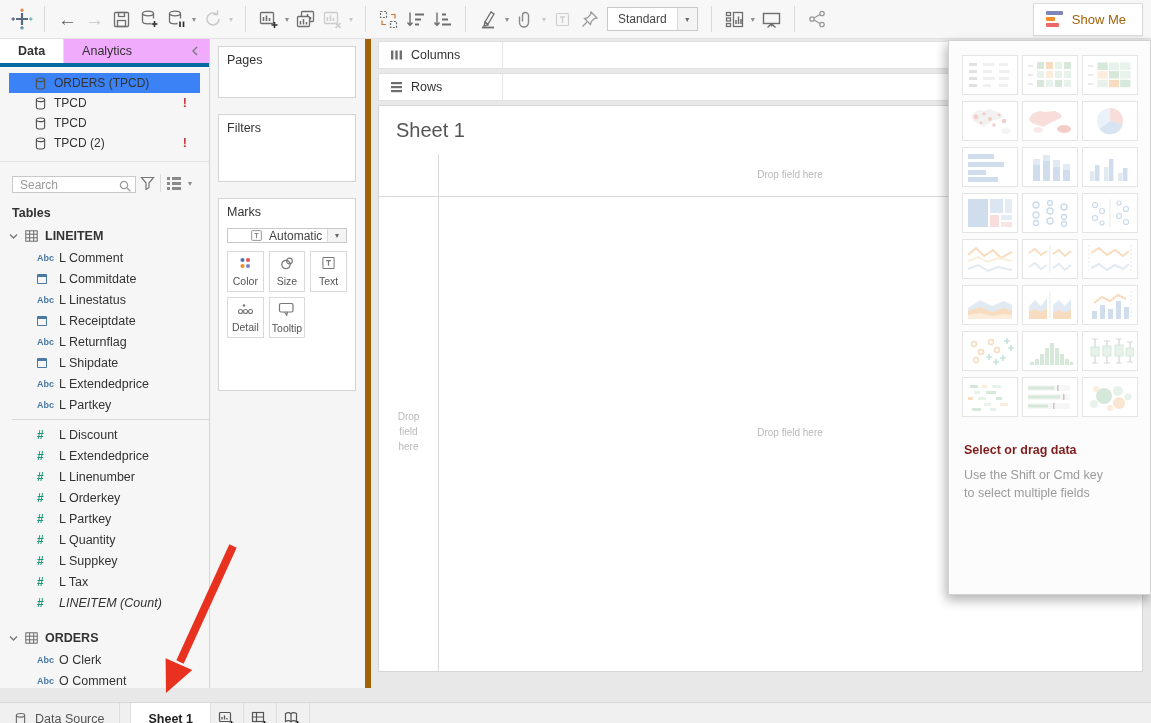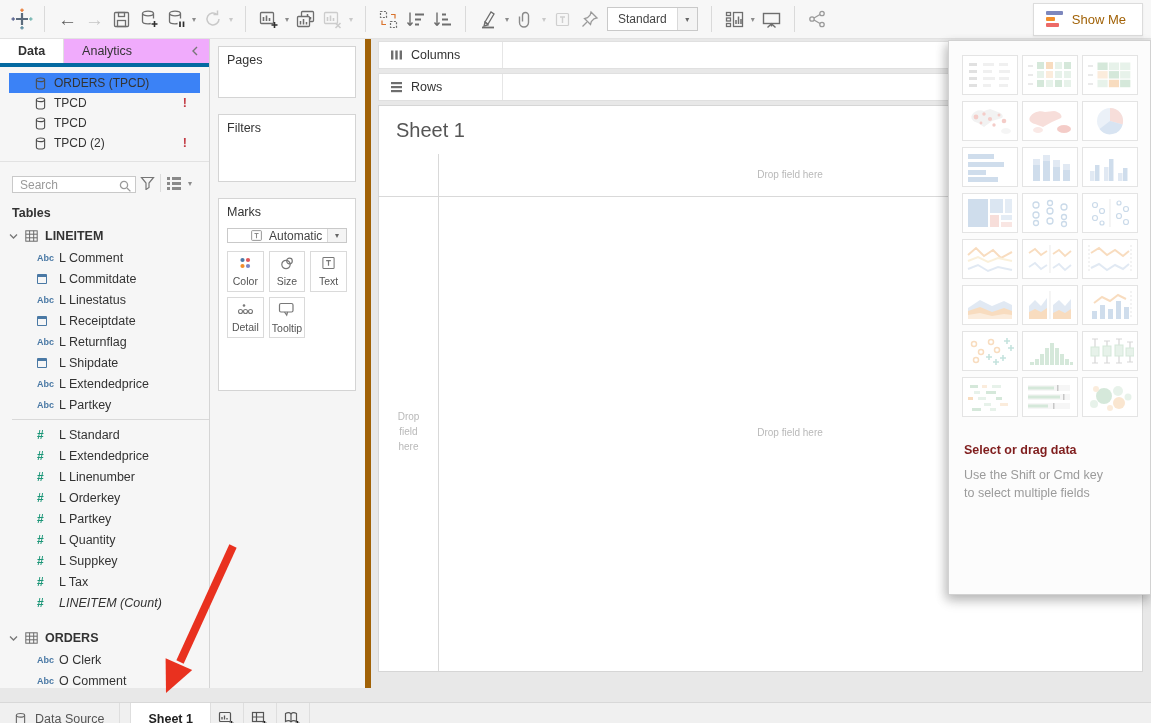--- a/index.html
+++ b/index.html
@@ -412,21 +412,21 @@
           <span class="fi">
             <span class="fi-abc">Abc</span>
           </span>
           <span class="f-label">L Partkey</span>
         </div>
         <div class="field-divider"></div>
         <div class="field-row">
           <span class="fi">
             <span class="fi-num">#</span>
           </span>
-          <span class="f-label">L Standard</span>
+          <span class="f-label">L Discount</span>
         </div>
         <div class="field-row">
           <span class="fi">
             <span class="fi-num">#</span>
           </span>
           <span class="f-label">L Extendedprice</span>
         </div>
         <div class="field-row">
           <span class="fi">
             <span class="fi-num">#</span>

